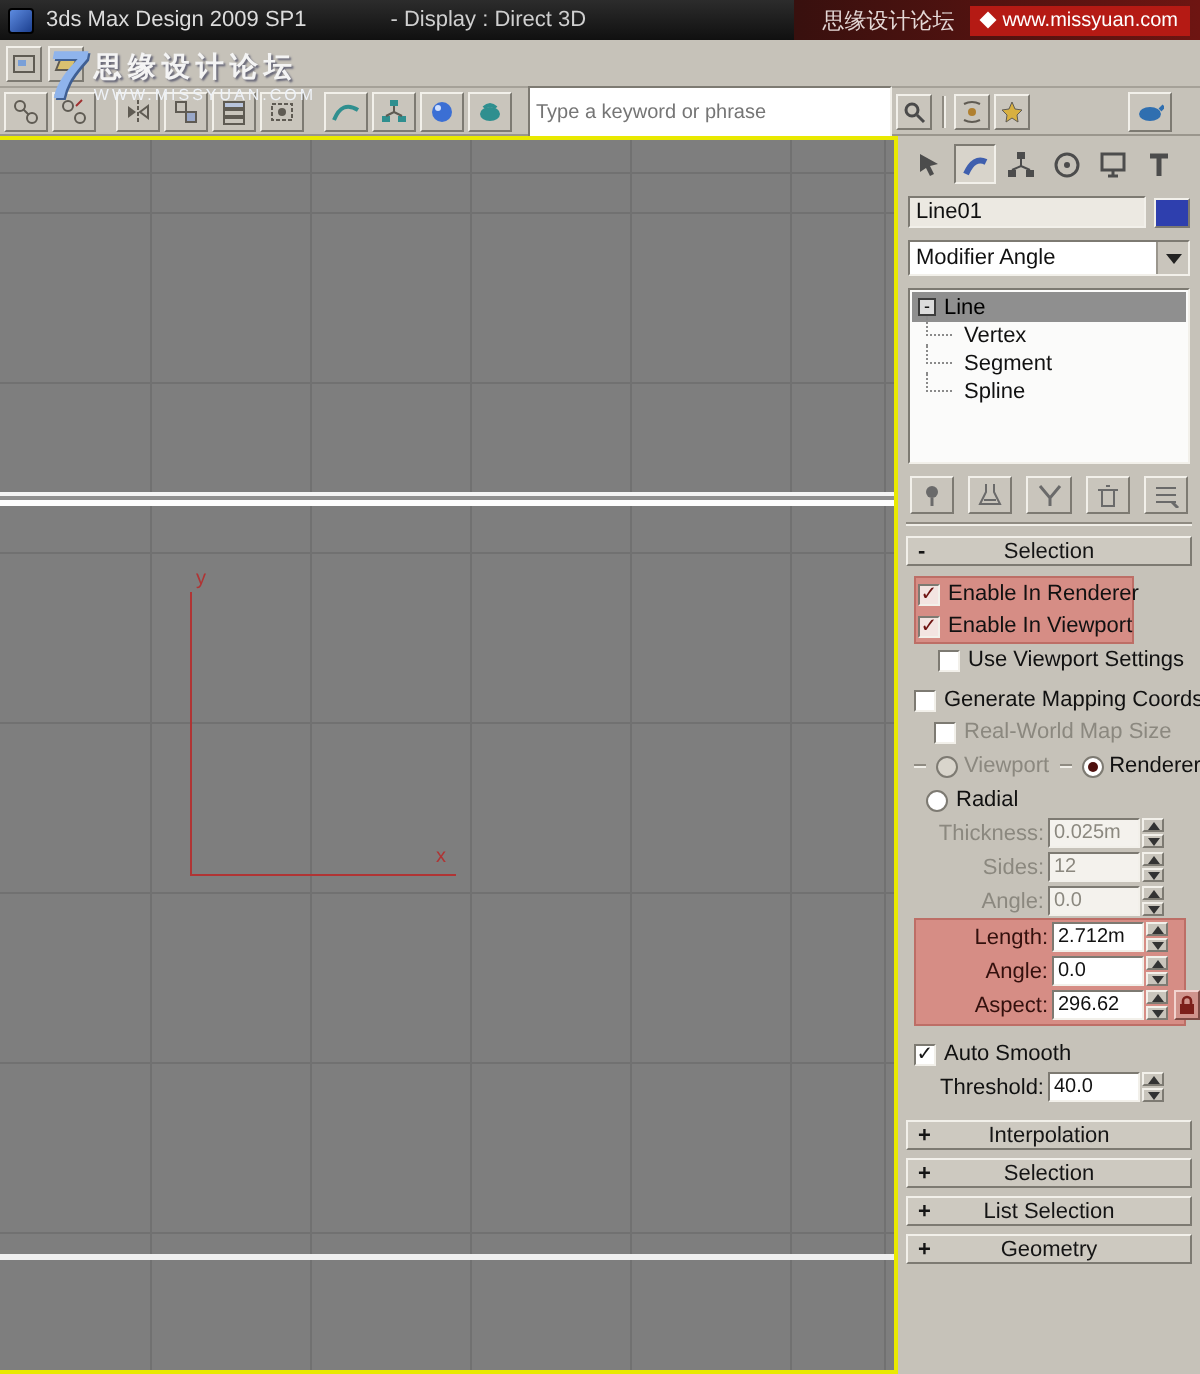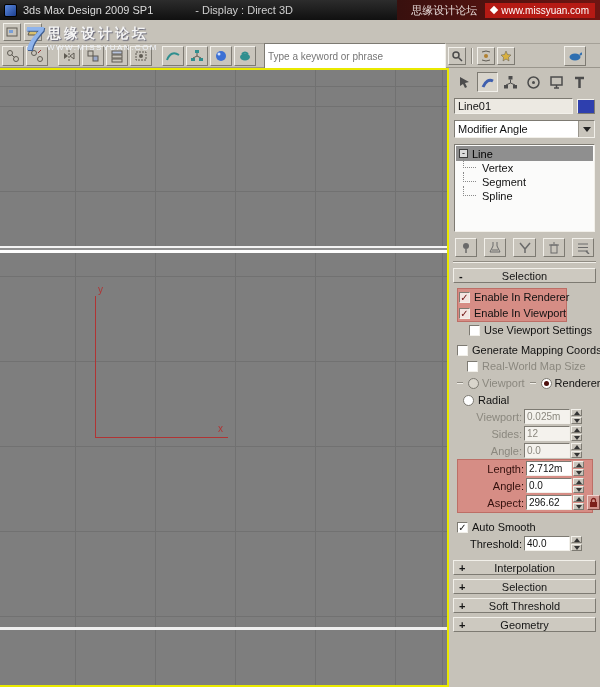--- a/index.html
+++ b/index.html
@@ -402,21 +402,21 @@
       <span class="rb sel"></span>
       <span>Renderer</span>
     </div>
 
     <label class="crow ind3">
       <span class="rb"></span>
       <span>Radial</span>
     </label>
 
     <div class="srow off">
-      <span class="slabel offtxt">Viewport:</span>
+      <span class="slabel offtxt">Thickness:</span>
       <span class="sfield">0.025m</span>
       <span class="spin">
           <i class="up"></i>
           <i class="dn"></i>
         </span>
     </div>
     <div class="srow off">
       <span class="slabel offtxt">Sides:</span>
       <span class="sfield">12</span>
       <span class="spin">
@@ -483,20 +483,20 @@
   <div class="roll closed">
     <span class="pm">+</span>
     <span>Interpolation</span>
   </div>
   <div class="roll closed">
     <span class="pm">+</span>
     <span>Selection</span>
   </div>
   <div class="roll closed">
     <span class="pm">+</span>
-    <span>Soft Threshold</span>
+    <span>List Selection</span>
   </div>
   <div class="roll closed">
     <span class="pm">+</span>
     <span>Geometry</span>
   </div>
 
 </div>
 
 </body></html>

